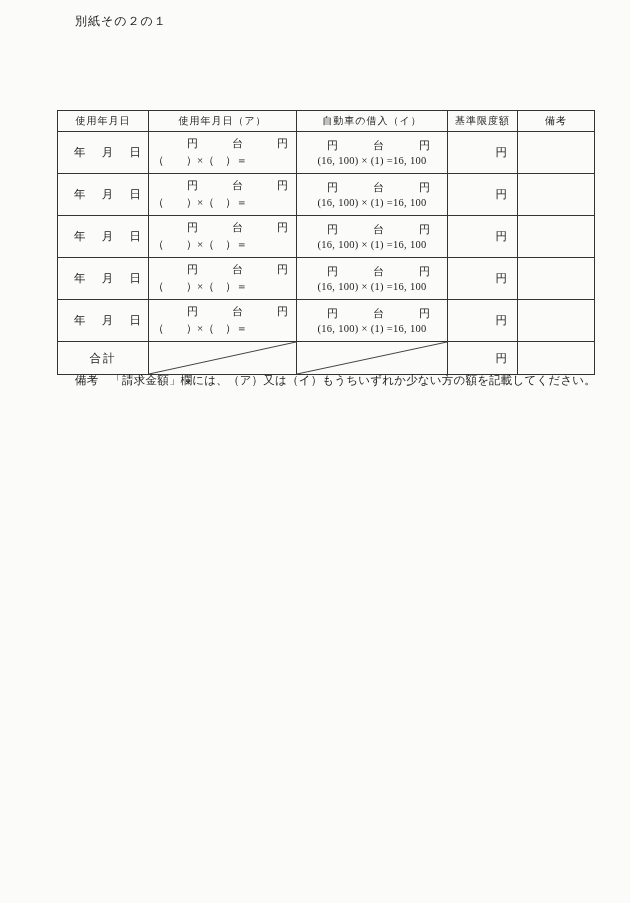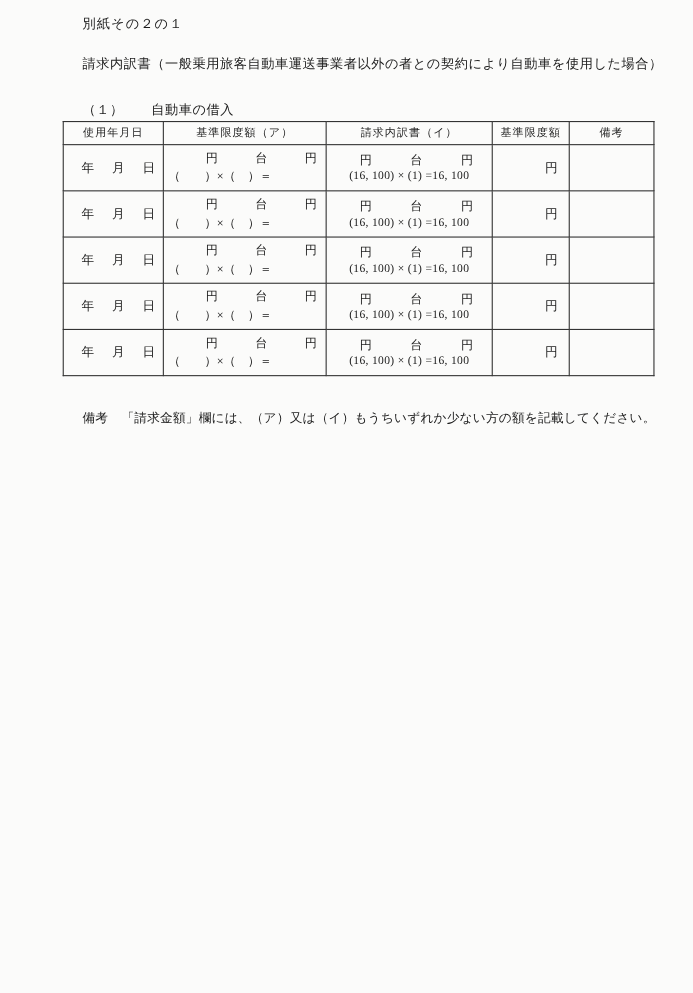--- a/index.html
+++ b/index.html
@@ -55,36 +55,34 @@
 
   .footnote { position: absolute; left: 75px; top: 373px; font-size: 11.5px; white-space: nowrap; letter-spacing: .2px; }
   .footnote .fn-label { margin-right: 12px; }
 </style>
 </head>
 <body>
 
 <div class="doc">
 
   <div class="doc-label">別紙その２の１</div>
-  <div class="doc-title">請求内訳書（一般乗用旅客自動車運送事業者以外の者との契約により自動車を使用した場合）</div>
-  <div class="section-head">（１）　　自動車の借入</div>
 
   <table class="form-table">
     <colgroup>
       <col style="width:91px">
         <col style="width:148px">
         <col style="width:151px">
         <col style="width:70px">
         <col style="width:77px">
     </colgroup>
     <thead>
       <tr class="head-row">
         <th>使用年月日</th>
-        <th>基準限度額（ア）</th>
-        <th>請求内訳書（イ）</th>
+        <th>使用年月日（ア）</th>
+        <th>自動車の借入（イ）</th>
         <th>基準限度額</th>
         <th>備考</th>
       </tr>
     </thead>
     <tbody>
 
       <tr class="data-row">
         <td class="c-date">
           <div class="date-line">
             <span>年</span>
@@ -237,20 +235,35 @@
               <span>台</span>
               <span>円</span>
             </div>
             <div class="formula-center">(16, 100)  ×  (1)  =16, 100</div>
           </div>
         </td>
         <td class="c-claim">円</td>
         <td class="c-remarks"></td>
       </tr>
 
+      <tr class="total-row">
+        <td class="c-total-label">合計</td>
+        <td class="c-diagonal">
+          <svg viewBox="0 0 100 100" preserveAspectRatio="none">
+            <line x1="0" y1="100" x2="100" y2="0" stroke="#444" stroke-width="1" vector-effect="non-scaling-stroke"></line>
+          </svg>
+        </td>
+        <td class="c-diagonal">
+          <svg viewBox="0 0 100 100" preserveAspectRatio="none">
+            <line x1="0" y1="100" x2="100" y2="0" stroke="#444" stroke-width="1" vector-effect="non-scaling-stroke"></line>
+          </svg>
+        </td>
+        <td class="c-claim">円</td>
+        <td class="c-remarks"></td>
+      </tr>
 
     </tbody>
   </table>
 
   <div class="footnote">
     <span class="fn-label">備考</span><span>「請求金額」欄には、（ア）又は（イ）もうちいずれか少ない方の額を記載してください。</span>
   </div>
 
 </div>
 

